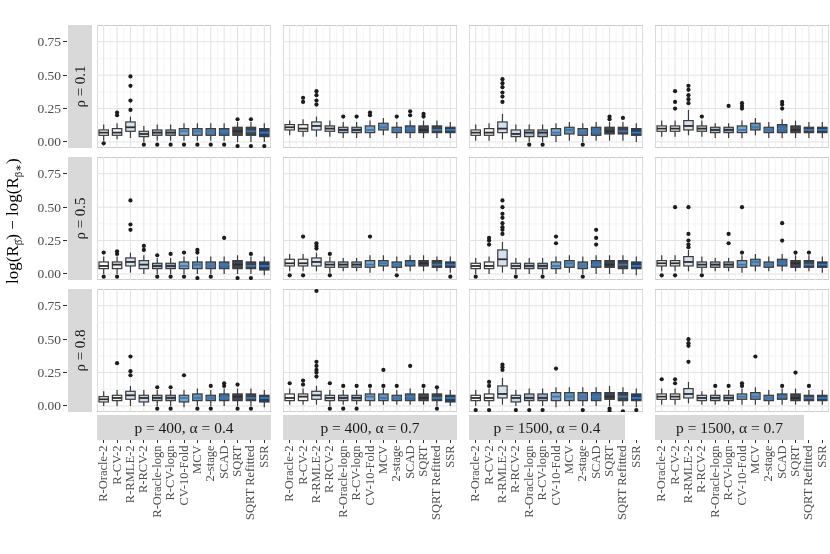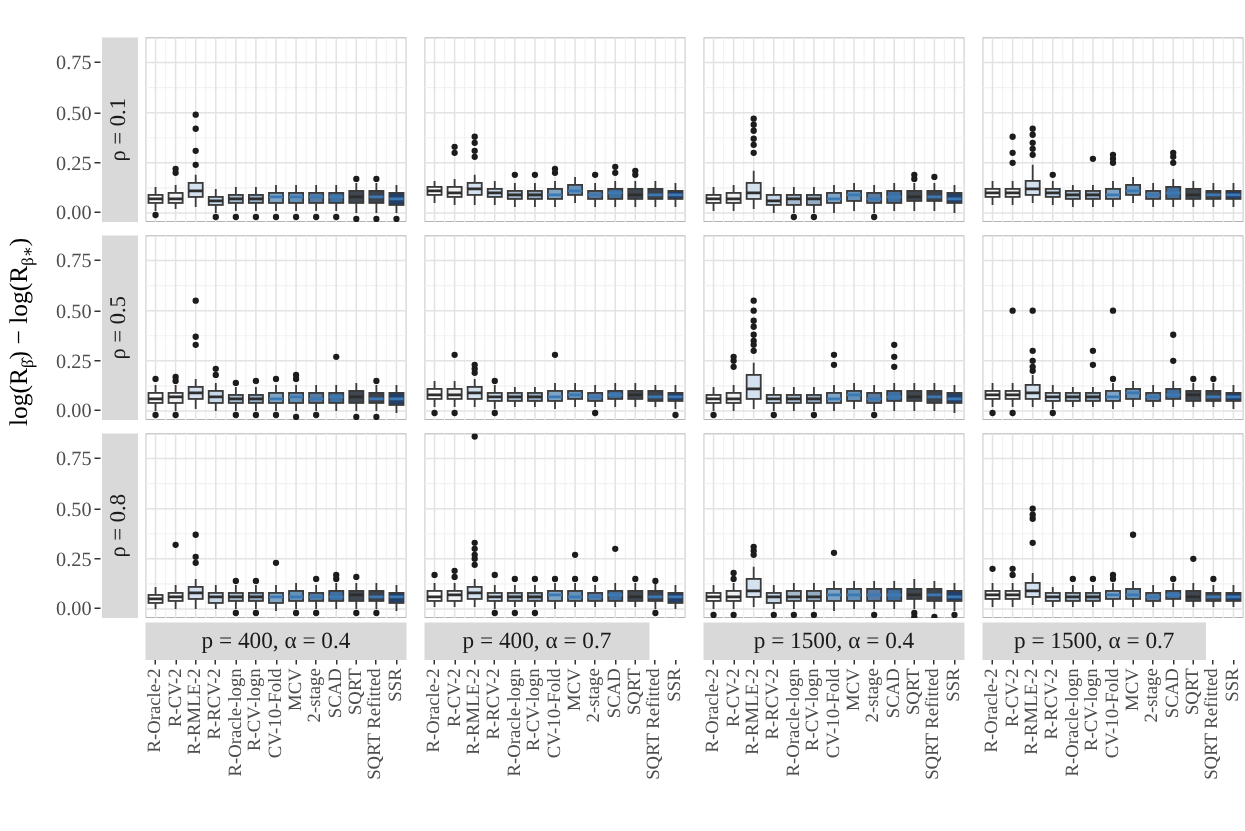--- a/index.html
+++ b/index.html
@@ -78,21 +78,21 @@
       <div class="xtickmark" style="left:210.26923076923077px;top:440px;"></div>
       <div class="xlab" style="left:157.26923076923077px;top:491.5px;">2-stage</div>
       <div class="xtickmark" style="left:223.65384615384616px;top:440px;"></div>
       <div class="xlab" style="left:170.65384615384616px;top:491.5px;">SCAD</div>
       <div class="xtickmark" style="left:237.03846153846155px;top:440px;"></div>
       <div class="xlab" style="left:184.03846153846155px;top:491.5px;">SQRT</div>
       <div class="xtickmark" style="left:250.42307692307693px;top:440px;"></div>
       <div class="xlab" style="left:197.42307692307693px;top:491.5px;">SQRT Refitted</div>
       <div class="xtickmark" style="left:263.8076923076923px;top:440px;"></div>
       <div class="xlab" style="left:210.80769230769232px;top:491.5px;">SSR</div>
-      <div class="strip strip-x" style="left:283px;top:415px;width:150px;height:25px;">p = 400, α = 0.7</div>
+      <div class="strip strip-x" style="left:283px;top:415px;width:174px;height:25px;">p = 400, α = 0.7</div>
       <div class="xtickmark" style="left:289.1923076923077px;top:440px;"></div>
       <div class="xlab" style="left:236.19230769230768px;top:491.5px;">R-Oracle-2</div>
       <div class="xtickmark" style="left:302.5769230769231px;top:440px;"></div>
       <div class="xlab" style="left:249.5769230769231px;top:491.5px;">R-CV-2</div>
       <div class="xtickmark" style="left:315.96153846153845px;top:440px;"></div>
       <div class="xlab" style="left:262.96153846153845px;top:491.5px;">R-RMLE-2</div>
       <div class="xtickmark" style="left:329.34615384615387px;top:440px;"></div>
       <div class="xlab" style="left:276.34615384615387px;top:491.5px;">R-RCV-2</div>
       <div class="xtickmark" style="left:342.7307692307692px;top:440px;"></div>
       <div class="xlab" style="left:289.7307692307692px;top:491.5px;">R-Oracle-logn</div>
@@ -105,21 +105,21 @@
       <div class="xtickmark" style="left:396.2692307692308px;top:440px;"></div>
       <div class="xlab" style="left:343.2692307692308px;top:491.5px;">2-stage</div>
       <div class="xtickmark" style="left:409.6538461538462px;top:440px;"></div>
       <div class="xlab" style="left:356.6538461538462px;top:491.5px;">SCAD</div>
       <div class="xtickmark" style="left:423.03846153846155px;top:440px;"></div>
       <div class="xlab" style="left:370.03846153846155px;top:491.5px;">SQRT</div>
       <div class="xtickmark" style="left:436.4230769230769px;top:440px;"></div>
       <div class="xlab" style="left:383.4230769230769px;top:491.5px;">SQRT Refitted</div>
       <div class="xtickmark" style="left:449.8076923076923px;top:440px;"></div>
       <div class="xlab" style="left:396.8076923076923px;top:491.5px;">SSR</div>
-      <div class="strip strip-x" style="left:469px;top:415px;width:174px;height:25px;">p = 1500, α = 0.4</div>
+      <div class="strip strip-x" style="left:469px;top:415px;width:156px;height:25px;">p = 1500, α = 0.4</div>
       <div class="xtickmark" style="left:475.1923076923077px;top:440px;"></div>
       <div class="xlab" style="left:422.1923076923077px;top:491.5px;">R-Oracle-2</div>
       <div class="xtickmark" style="left:488.5769230769231px;top:440px;"></div>
       <div class="xlab" style="left:435.5769230769231px;top:491.5px;">R-CV-2</div>
       <div class="xtickmark" style="left:501.96153846153845px;top:440px;"></div>
       <div class="xlab" style="left:448.96153846153845px;top:491.5px;">R-RMLE-2</div>
       <div class="xtickmark" style="left:515.3461538461538px;top:440px;"></div>
       <div class="xlab" style="left:462.3461538461538px;top:491.5px;">R-RCV-2</div>
       <div class="xtickmark" style="left:528.7307692307693px;top:440px;"></div>
       <div class="xlab" style="left:475.7307692307693px;top:491.5px;">R-Oracle-logn</div>

